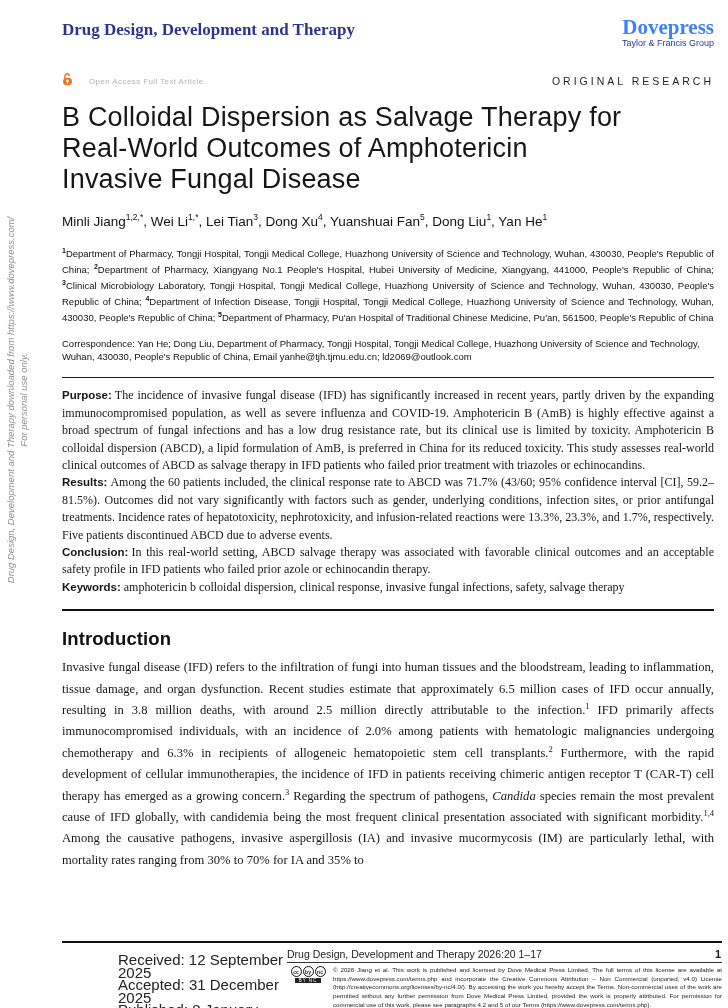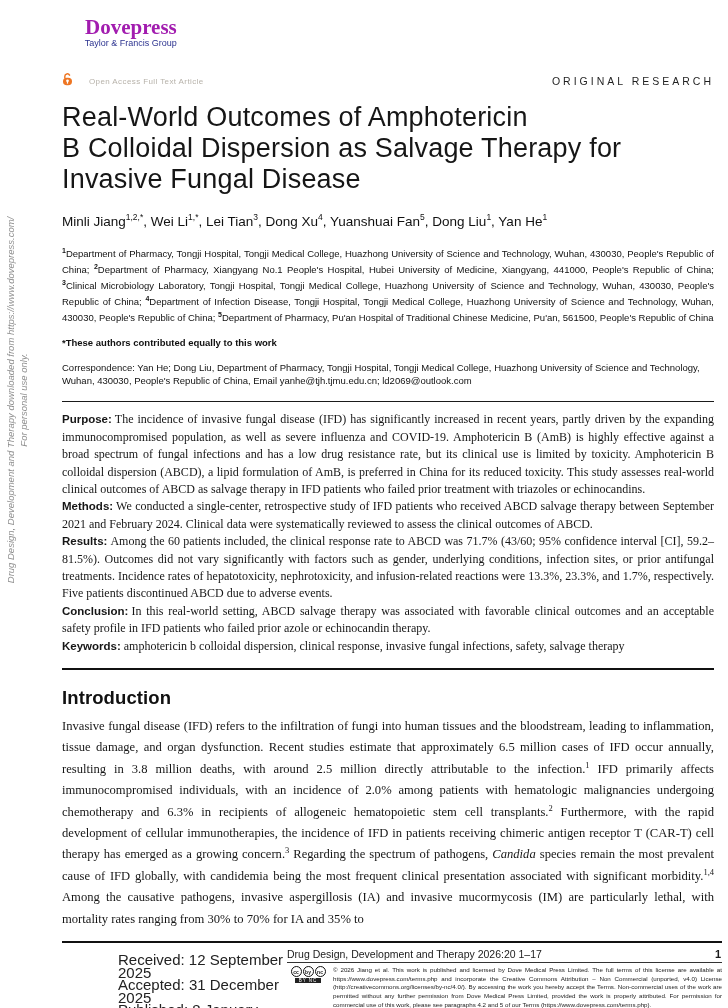--- a/index.html
+++ b/index.html
@@ -10,21 +10,21 @@
   .vtext { position:absolute; left:5px; top:648px; width:496px;
            transform:rotate(-90deg); transform-origin:0 0;
            text-align:center; color:#8f8f8f; font-style:italic;
            font-size:9.5px; line-height:12.5px; }
 
   .content { position:absolute; left:62px; top:0; width:652px; }
 
   .header-row { display:flex; justify-content:space-between; align-items:flex-start; padding-top:20px; }
   .journal-name { font-family:"Liberation Serif", serif; font-weight:bold; font-size:17px; color:#2d3490; }
   .logo-block { text-align:right; margin-top:-4px; }
-  .logo-main { font-family:"Liberation Serif", serif; font-weight:bold; font-size:21px; color:#a21caf; line-height:22px;margin-left:23px; }
+  .logo-main { font-family:"Liberation Serif", serif; font-weight:bold; font-size:21px; color:#3b82f6; line-height:22px;margin-left:23px; }
   .logo-tagline { font-size:9px; color:#2d3490; margin-top:0px; }
 
   .meta-row { display:flex; justify-content:space-between; align-items:center; margin-top:24px; }
   .oa { display:flex; align-items:center; gap:16px; }
   .oa-label { font-size:8px; color:#b7b2aa; letter-spacing:0.4px; }
   .article-type { font-size:10.5px; color:#1f1f1f; letter-spacing:3px; font-weight:500; }
 
   .title { margin-top:12px; font-size:27px; line-height:31px; color:#161616; letter-spacing:0.2px; }
 
   .authors { margin-top:17px; font-size:13.5px; color:#111; }
@@ -70,20 +70,21 @@
 <div class="page">
 
   <div class="vtext">
     <div>Drug Design, Development and Therapy downloaded from https://www.dovepress.com/</div>
     <div>For personal use only.</div>
   </div>
 
   <div class="content">
 
     <div class="header-row">
+      <div class="journal-name">Drug Design, Development and Therapy</div>
       <div class="logo-block">
         <div class="logo-main">Dovepress</div>
         <div class="logo-tagline">Taylor &amp; Francis Group</div>
       </div>
     </div>
 
     <div class="meta-row">
       <div class="oa">
         <span>
           <svg width="11" height="13" viewBox="0 0 12 14">
@@ -92,38 +93,36 @@
             <circle cx="6" cy="8.4" r="1.5" fill="#fff"></circle>
             <rect x="5.35" y="9.1" width="1.3" height="2.4" fill="#fff"></rect>
           </svg>
         </span>
         <span class="oa-label">Open Access Full Text Article</span>
       </div>
       <div class="article-type">ORIGINAL RESEARCH</div>
     </div>
 
     <div class="title">
+      <div>B Colloidal Dispersion as Salvage Therapy for</div>
       <div>Real-World Outcomes of Amphotericin</div>
-      <div>B Colloidal Dispersion as Salvage Therapy for</div>
       <div>Invasive Fungal Disease</div>
     </div>
 
     <div class="authors"><span>Minli Jiang</span><sup>1,2,*</sup><span>, Wei Li</span><sup>1,*</sup><span>, Lei Tian</span><sup>3</sup><span>, Dong Xu</span><sup>4</sup><span>, Yuanshuai Fan</span><sup>5</sup><span>, Dong Liu</span><sup>1</sup><span>, Yan He</span><sup>1</sup></div>
 
     <div class="affiliations"><sup>1</sup><span>Department of Pharmacy, Tongji Hospital, Tongji Medical College, Huazhong University of Science and Technology, Wuhan, 430030, People's Republic of China; </span><sup>2</sup><span>Department of Pharmacy, Xiangyang No.1 People's Hospital, Hubei University of Medicine, Xiangyang, 441000, People's Republic of China; </span><sup>3</sup><span>Clinical Microbiology Laboratory, Tongji Hospital, Tongji Medical College, Huazhong University of Science and Technology, Wuhan, 430030, People's Republic of China; </span><sup>4</sup><span>Department of Infection Disease, Tongji Hospital, Tongji Medical College, Huazhong University of Science and Technology, Wuhan, 430030, People's Republic of China; </span><sup>5</sup><span>Department of Pharmacy, Pu'an Hospital of Traditional Chinese Medicine, Pu'an, 561500, People's Republic of China</span></div>
 
-    <div class="equal-note">*These authors contributed equally to this work</div>
 
     <div class="correspondence">Correspondence: Yan He; Dong Liu, Department of Pharmacy, Tongji Hospital, Tongji Medical College, Huazhong University of Science and Technology, Wuhan, 430030, People's Republic of China, Email yanhe@tjh.tjmu.edu.cn; ld2069@outlook.com</div>
 
     <hr class="rule-thin">
 
     <div class="abstract">
       <p><b class="ab-label">Purpose:</b><span>The incidence of invasive fungal disease (IFD) has significantly increased in recent years, partly driven by the expanding immunocompromised population, as well as severe influenza and COVID-19. Amphotericin B (AmB) is highly effective against a broad spectrum of fungal infections and has a low drug resistance rate, but its clinical use is limited by toxicity. Amphotericin B colloidal dispersion (ABCD), a lipid formulation of AmB, is preferred in China for its reduced toxicity. This study assesses real-world clinical outcomes of ABCD as salvage therapy in IFD patients who failed prior treatment with triazoles or echinocandins.</span></p>
-      <p><b class="ab-label">Methods:</b><span>We conducted a single-center, retrospective study of IFD patients who received ABCD salvage therapy between September 2021 and February 2024. Clinical data were systematically reviewed to assess the clinical outcomes of ABCD.</span></p>
       <p><b class="ab-label">Results:</b><span>Among the 60 patients included, the clinical response rate to ABCD was 71.7% (43/60; 95% confidence interval [CI], 59.2–81.5%). Outcomes did not vary significantly with factors such as gender, underlying conditions, infection sites, or prior antifungal treatments. Incidence rates of hepatotoxicity, nephrotoxicity, and infusion-related reactions were 13.3%, 23.3%, and 1.7%, respectively. Five patients discontinued ABCD due to adverse events.</span></p>
       <p><b class="ab-label">Conclusion:</b><span>In this real-world setting, ABCD salvage therapy was associated with favorable clinical outcomes and an acceptable safety profile in IFD patients who failed prior azole or echinocandin therapy.</span></p>
       <p><b class="ab-label">Keywords:</b><span>amphotericin b colloidal dispersion, clinical response, invasive fungal infections, safety, salvage therapy</span></p>
     </div>
 
     <hr class="rule-thick">
 
     <div class="intro-heading">Introduction</div>
     <p class="intro-body"><span>Invasive fungal disease (IFD) refers to the infiltration of fungi into human tissues and the bloodstream, leading to inflammation, tissue damage, and organ dysfunction. Recent studies estimate that approximately 6.5 million cases of IFD occur annually, resulting in 3.8 million deaths, with around 2.5 million directly attributable to the infection.</span><sup>1</sup><span> IFD primarily affects immunocompromised individuals, with an incidence of 2.0% among patients with hematologic malignancies undergoing chemotherapy and 6.3% in recipients of allogeneic hematopoietic stem cell transplants.</span><sup>2</sup><span> Furthermore, with the rapid development of cellular immunotherapies, the incidence of IFD in patients receiving chimeric antigen receptor T (CAR-T) cell therapy has emerged as a growing concern.</span><sup>3</sup><span> Regarding the spectrum of pathogens, </span><i>Candida</i><span> species remain the most prevalent cause of IFD globally, with candidemia being the most frequent clinical presentation associated with significant morbidity.</span><sup>1,4</sup><span> Among the causative pathogens, invasive aspergillosis (IA) and invasive mucormycosis (IM) are particularly lethal, with mortality rates ranging from 30% to 70% for IA and 35% to</span></p>
 

